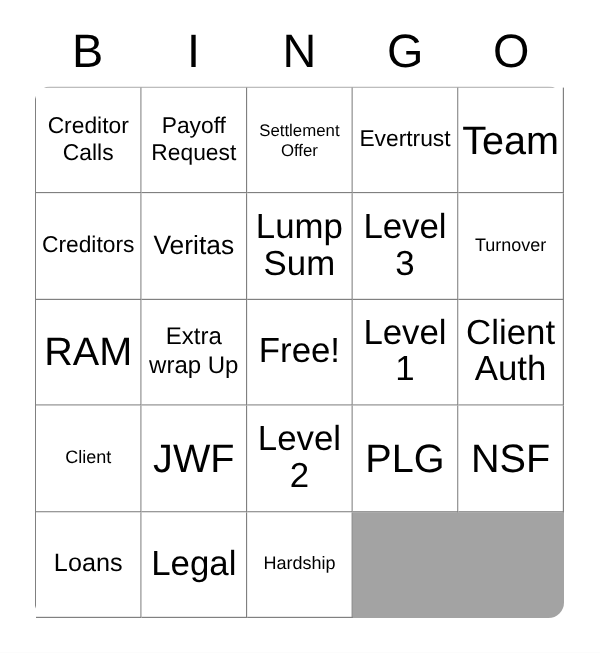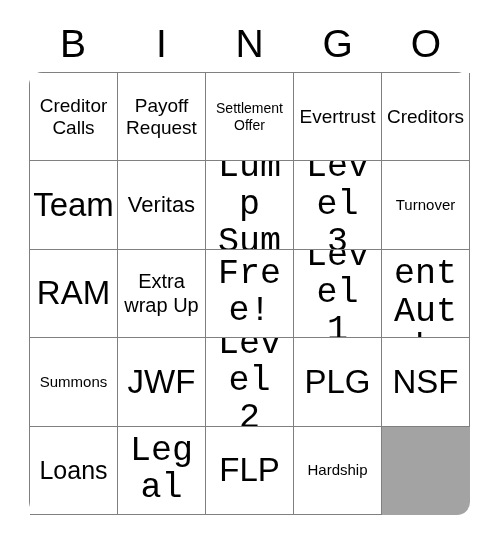--- a/index.html
+++ b/index.html
@@ -81,22 +81,22 @@
     color: #000000;
     word-wrap: break-word;
   }
 
   
   .fs-xs   .cell-text { font-size: 14px; line-height: 1.18; }
   .fs-sm   .cell-text { font-size: 15px; line-height: 1.18; }
   .fs-smd  .cell-text { font-size: 20px; line-height: 1.22; }
   .fs-md   .cell-text { font-size: 19px; line-height: 1.12; }
   .fs-lg   .cell-text { font-size: 22px; line-height: 1.10; }
-  .fs-xl   .cell-text { font-size: 25px; line-height: 1.08; }
-  .fs-xxl  .cell-text { font-size: 35px; line-height: 1.06; font-family: Liberation Mono, monospace; }
+  .fs-xl   .cell-text { font-size: 21px; line-height: 1.08; }
+  .fs-xxl  .cell-text { font-size: 29px; line-height: 1.06; }
   .fs-huge .cell-text { font-size: 33px; line-height: 1.04; }
 </style>
 </head>
 <body>
 
 <div class="card">
 
   <div class="bingo-header">
     <div class="letter">B</div>
     <div class="letter">I</div>
@@ -111,25 +111,25 @@
       </div>
       <div class="cell fs-md">
         <span class="cell-text">Payoff Request</span>
       </div>
       <div class="cell fs-xs">
         <span class="cell-text">Settlement Offer</span>
       </div>
       <div class="cell fs-md">
         <span class="cell-text">Evertrust</span>
       </div>
+      <div class="cell fs-huge">
+        <span class="cell-text">Team</span>
+      </div>
       <div class="cell fs-md">
         <span class="cell-text">Creditors</span>
-      </div>
-      <div class="cell fs-huge">
-        <span class="cell-text">Team</span>
       </div>
       <div class="cell fs-lg">
         <span class="cell-text">Veritas</span>
       </div>
       <div class="cell fs-xxl">
         <span class="cell-text">Lump Sum</span>
       </div>
       <div class="cell fs-xxl">
         <span class="cell-text">Level 3</span>
       </div>
@@ -145,41 +145,38 @@
       <div class="cell fs-xxl">
         <span class="cell-text">Free!</span>
       </div>
       <div class="cell fs-xxl">
         <span class="cell-text">Level 1</span>
       </div>
       <div class="cell fs-xxl">
         <span class="cell-text">Client Auth</span>
       </div>
       <div class="cell fs-sm">
-        <span class="cell-text">Summons</span>
+        <span class="cell-text">Client</span>
       </div>
       <div class="cell fs-huge">
         <span class="cell-text">JWF</span>
       </div>
       <div class="cell fs-xxl">
         <span class="cell-text">Level 2</span>
       </div>
       <div class="cell fs-huge">
         <span class="cell-text">PLG</span>
       </div>
       <div class="cell fs-huge">
         <span class="cell-text">NSF</span>
       </div>
       <div class="cell fs-xl">
         <span class="cell-text">Loans</span>
       </div>
       <div class="cell fs-xxl">
         <span class="cell-text">Legal</span>
       </div>
-      <div class="cell fs-huge">
-        <span class="cell-text">FLP</span>
-      </div>
       <div class="cell fs-sm">
         <span class="cell-text">Hardship</span>
       </div>
     </div>
 
 </div>
 
 </body></html>

